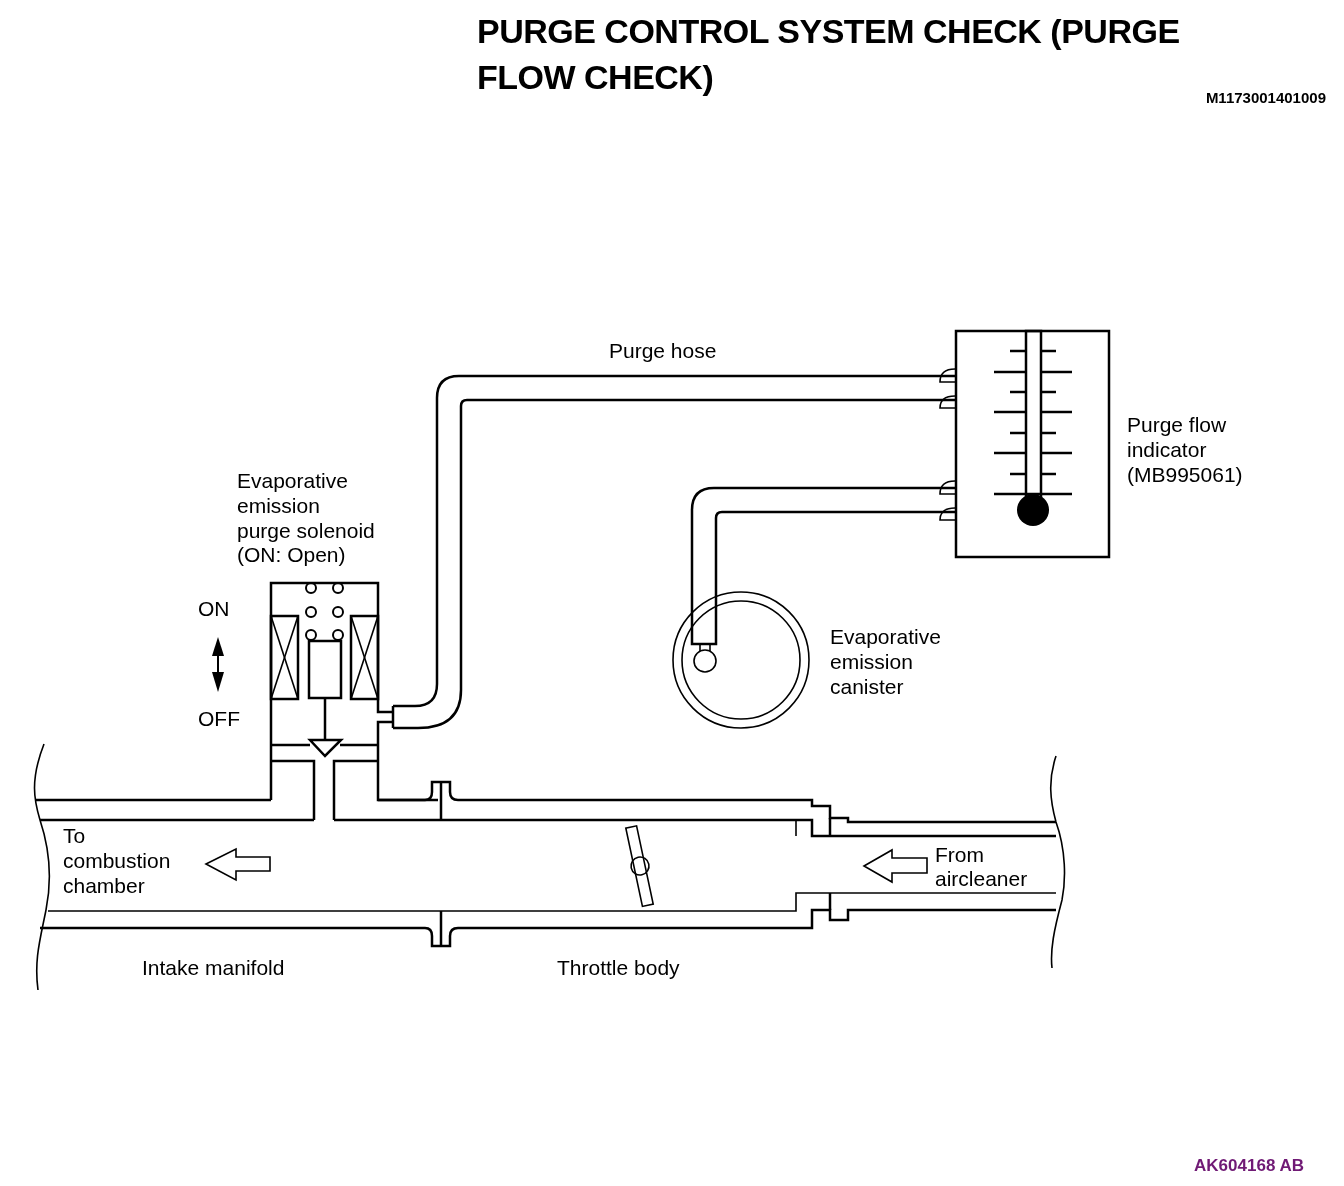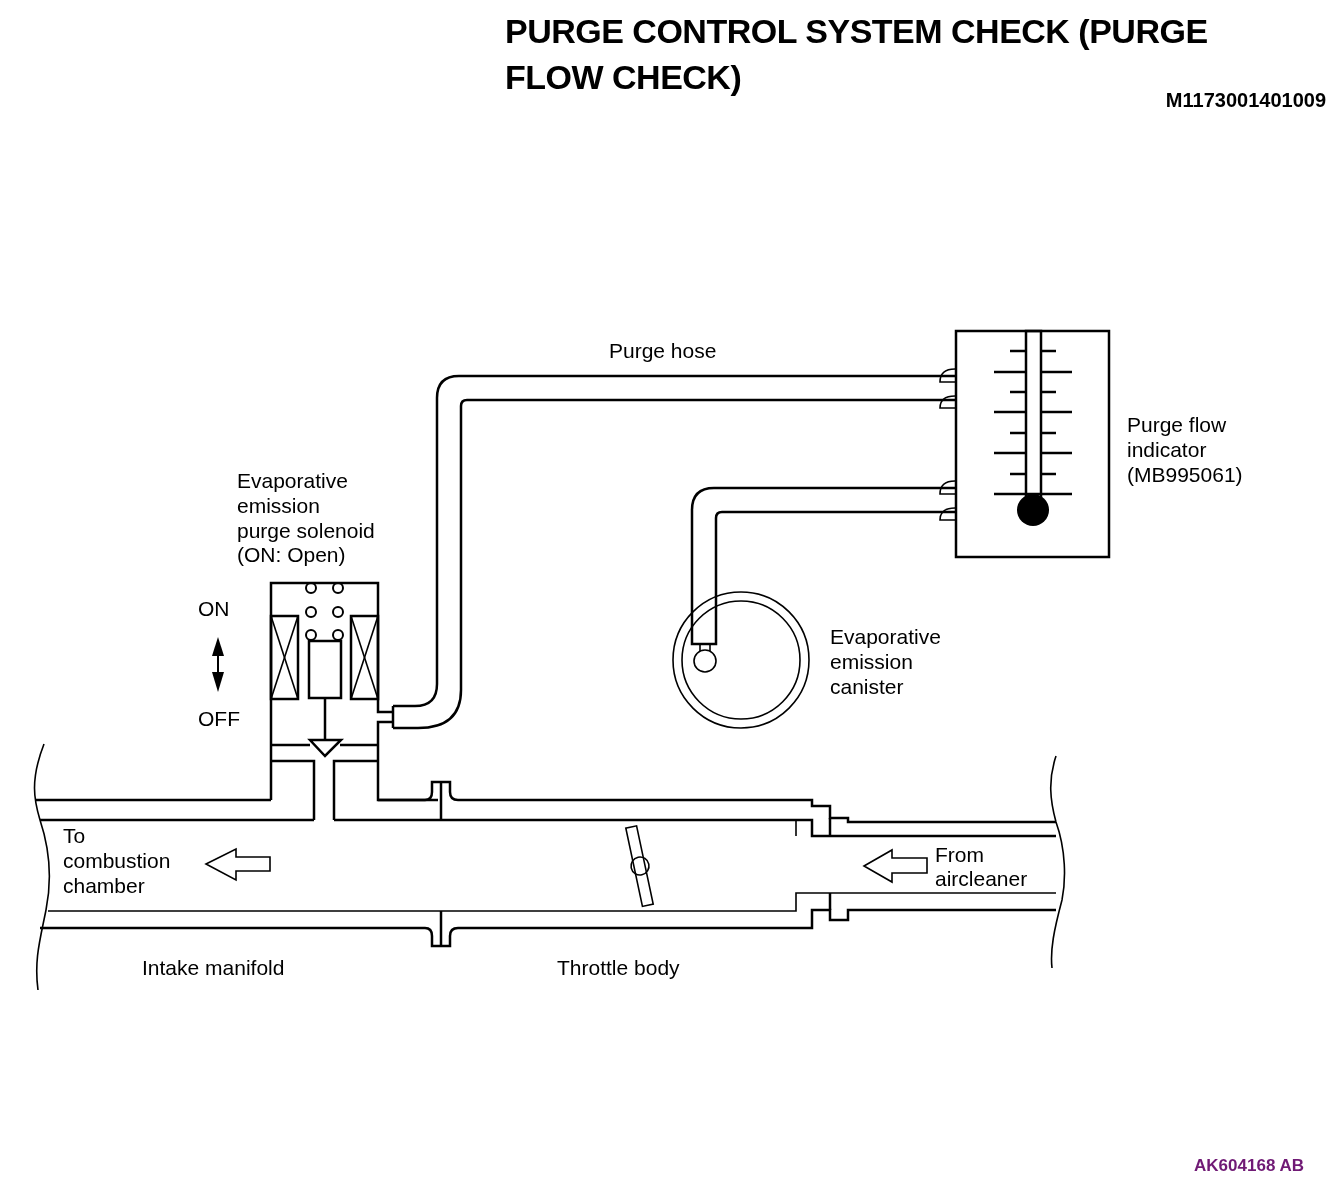--- a/index.html
+++ b/index.html
@@ -1,25 +1,25 @@
 <!DOCTYPE html>
 <html><head>
   <meta charset="utf-8">
   <style>
     html, body { margin: 0; padding: 0; background: #ffffff; }
     body { width: 1344px; height: 1186px; position: relative; overflow: hidden; }
     .title {
       position: absolute; left: 477px; top: 8px; width: 800px;
       font-family: "Liberation Sans", sans-serif; font-weight: bold;
-      font-size: 34px; line-height: 46px; color: #000; letter-spacing: -0.5px; margin-left: 28px;
+      font-size: 34px; line-height: 46px; color: #000; letter-spacing: -0.5px;
     }
     .doc-id {
       position: absolute; right: 18px; top: 89px;
       font-family: "Liberation Sans", sans-serif; font-weight: bold;
-      font-size: 20px; color: #000; text-align: right;
+      font-size: 15px; color: #000; text-align: right;
     }
     .fig-id {
       position: absolute; right: 40px; top: 1156px;
       font-family: "Liberation Sans", sans-serif; font-weight: bold;
       font-size: 17px; color: #701a75;
     }
     svg#diagram { position: absolute; left: 0; top: 0; }
     svg text { font-family: "Liberation Sans", sans-serif; font-size: 21px; fill: #000; }
     .ln { fill: none; stroke: #000; stroke-width: 2.5; }
     .thin { fill: none; stroke: #000; stroke-width: 1.6; }

